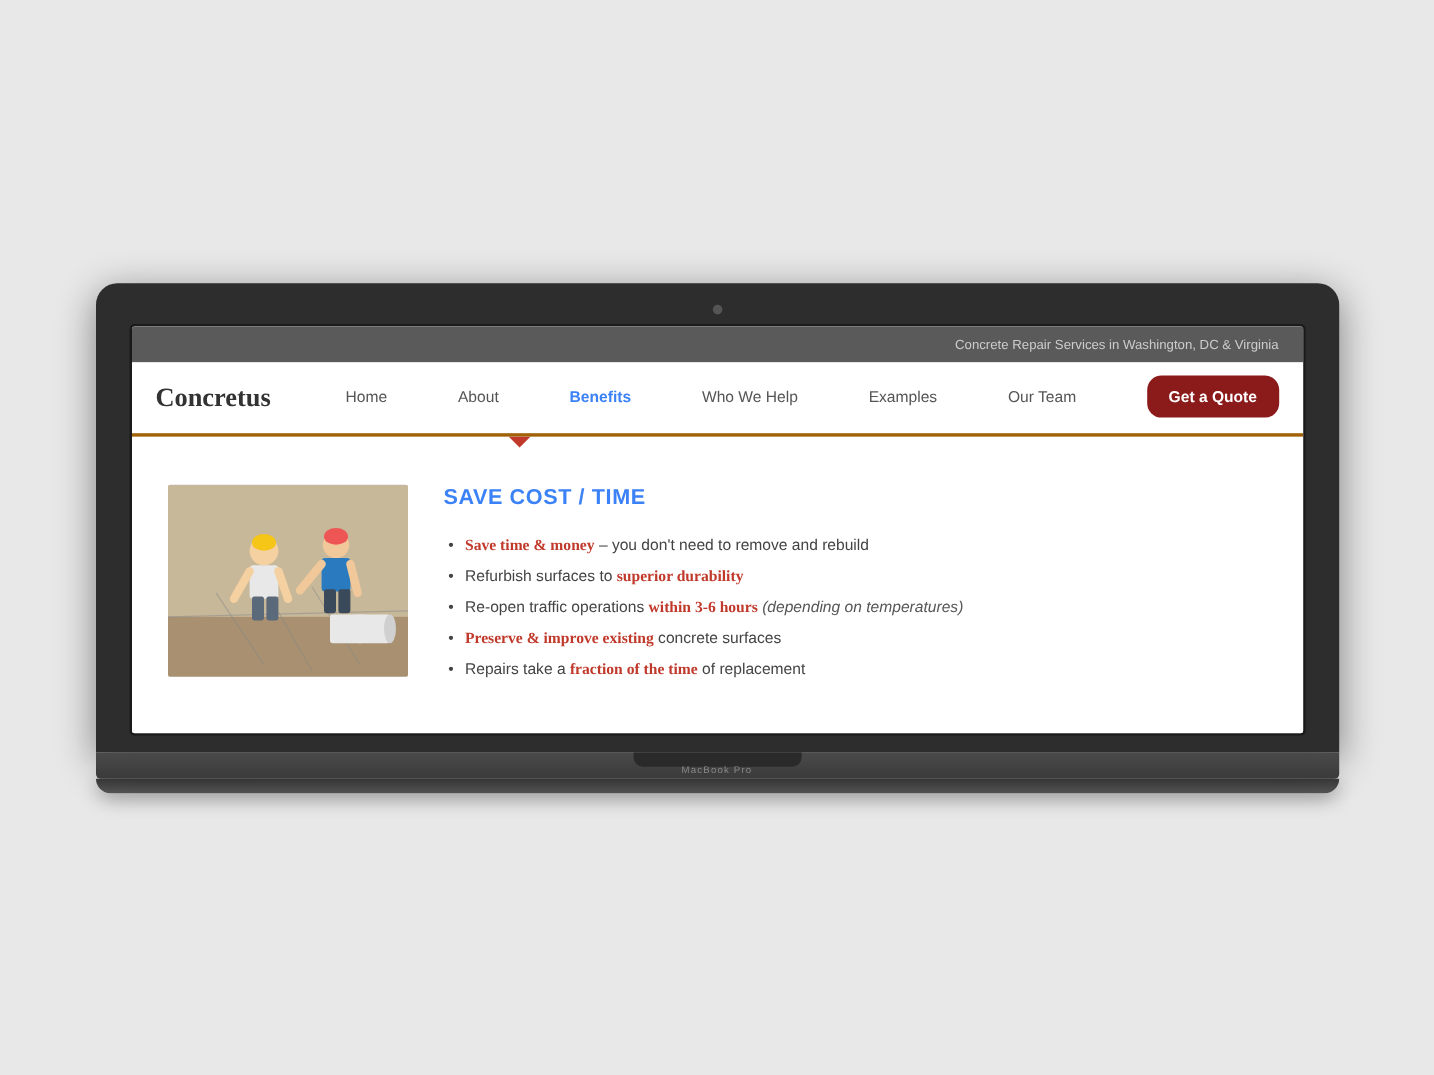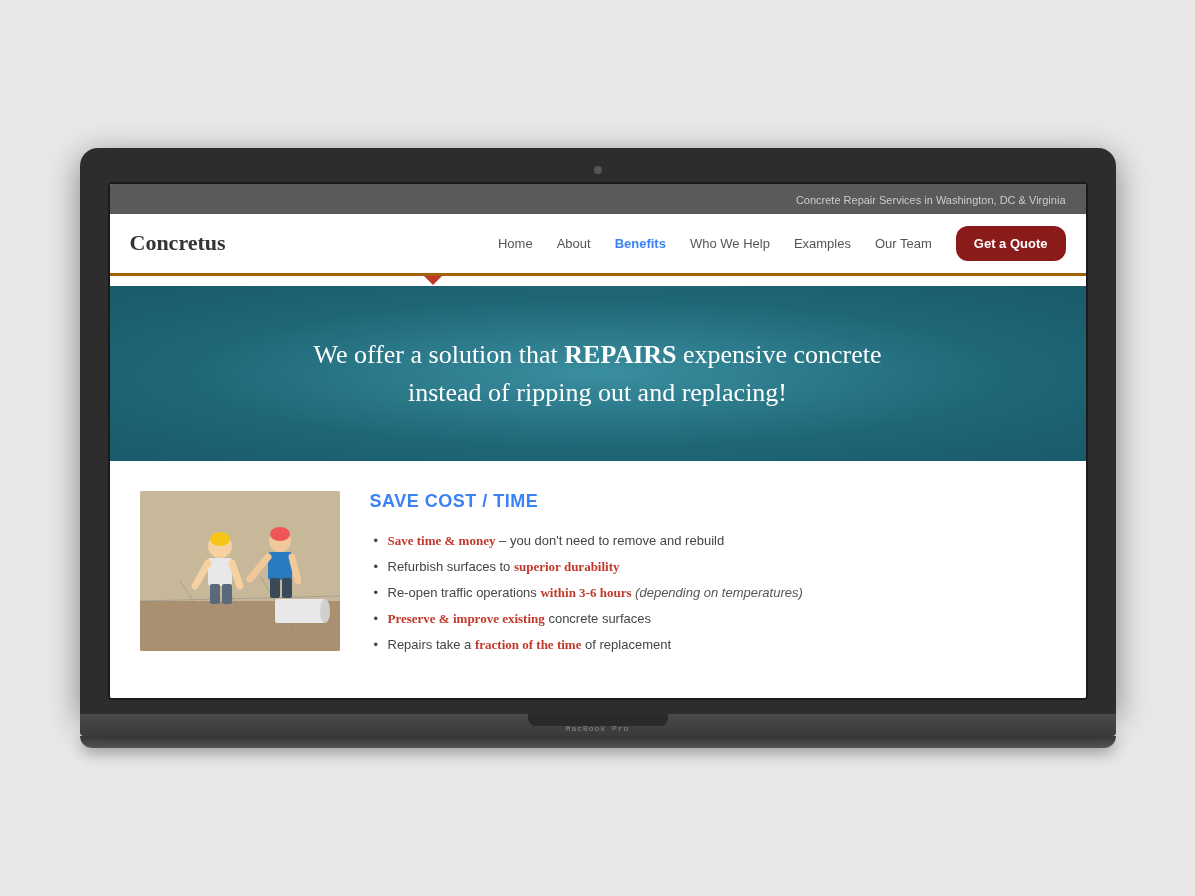--- a/index.html
+++ b/index.html
@@ -65,21 +65,21 @@
       box-shadow: 0 4px 16px rgba(0,0,0,0.4);
     }
 
     .macbook-label {
       position: absolute;
       bottom: 3px;
       left: 50%;
       transform: translateX(-50%);
       color: #888;
       font-size: 8px;
-      font-family: Liberation Mono, monospace;
+      font-family: Liberation Sans, sans-serif;
       letter-spacing: 1px;
       text-align: center;
     }
 
     
     .site-topbar {
       background: #5a5a5a;
       text-align: right;
       padding: 6px 20px;
     }
@@ -110,20 +110,21 @@
       align-items: center;
       gap: 24px;
       list-style: none;
     }
 
     .nav-links a {
       text-decoration: none;
       color: #555;
       font-size: 13px;
       font-family: Arial, sans-serif;
+      margin-left: 35px;
     }
 
     .nav-links a.active {
       color: #3b82f6;
       font-weight: bold;
     }
 
     .nav-cta {
       background: #8b1a1a;
       color: #fff !important;
@@ -235,26 +236,20 @@
           <li>
             <a href="#" class="nav-cta">Get a Quote</a>
           </li>
         </ul>
       </div>
 
       <div style="background:#fff; text-align:center; height:10px; position:relative;">
         <div style="width:0;height:0;border-left:9px solid transparent;border-right:9px solid transparent;border-top:9px solid #c0392b;margin:0 auto;position:absolute;left:50%;transform:translateX(-50%) translateX(-165px);top:0;"></div>
       </div>
 
-      <div class="hero-banner">
-        <p style="color:#fff; font-size:26px; line-height:1.45; font-family:Georgia,serif; font-weight:normal; max-width:680px; margin:0 auto;">
-          <span>We offer a solution that </span><span style="font-weight:bold;">REPAIRS</span><span> expensive concrete</span><br>
-          <span>instead of ripping out and replacing!</span>
-        </p>
-      </div>
 
       <div class="content-section">
 
         <div class="content-image">
           <svg width="200" height="160" viewBox="0 0 200 160" xmlns="http://www.w3.org/2000/svg">
 
             <rect width="200" height="160" fill="#c8b89a"></rect>
             <rect y="110" width="200" height="50" fill="#a89070"></rect>
 
             <line x1="40" y1="90" x2="80" y2="150" stroke="#888" stroke-width="1" opacity="0.5"></line>

